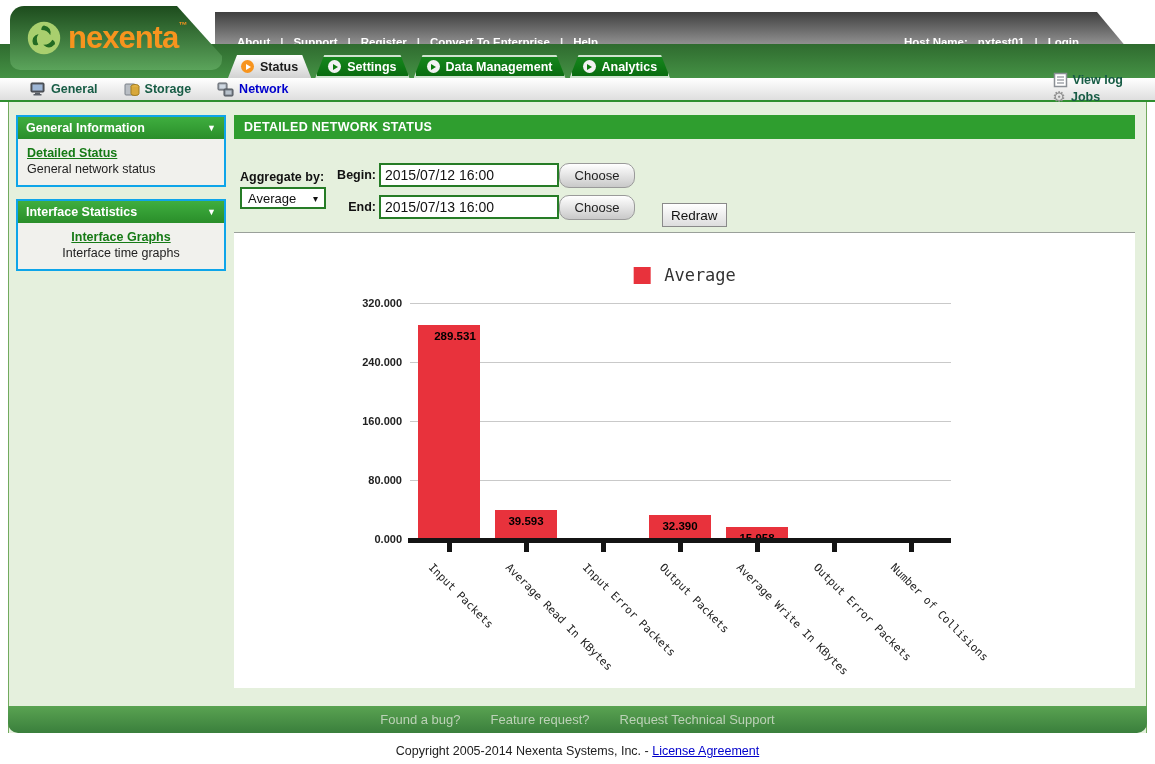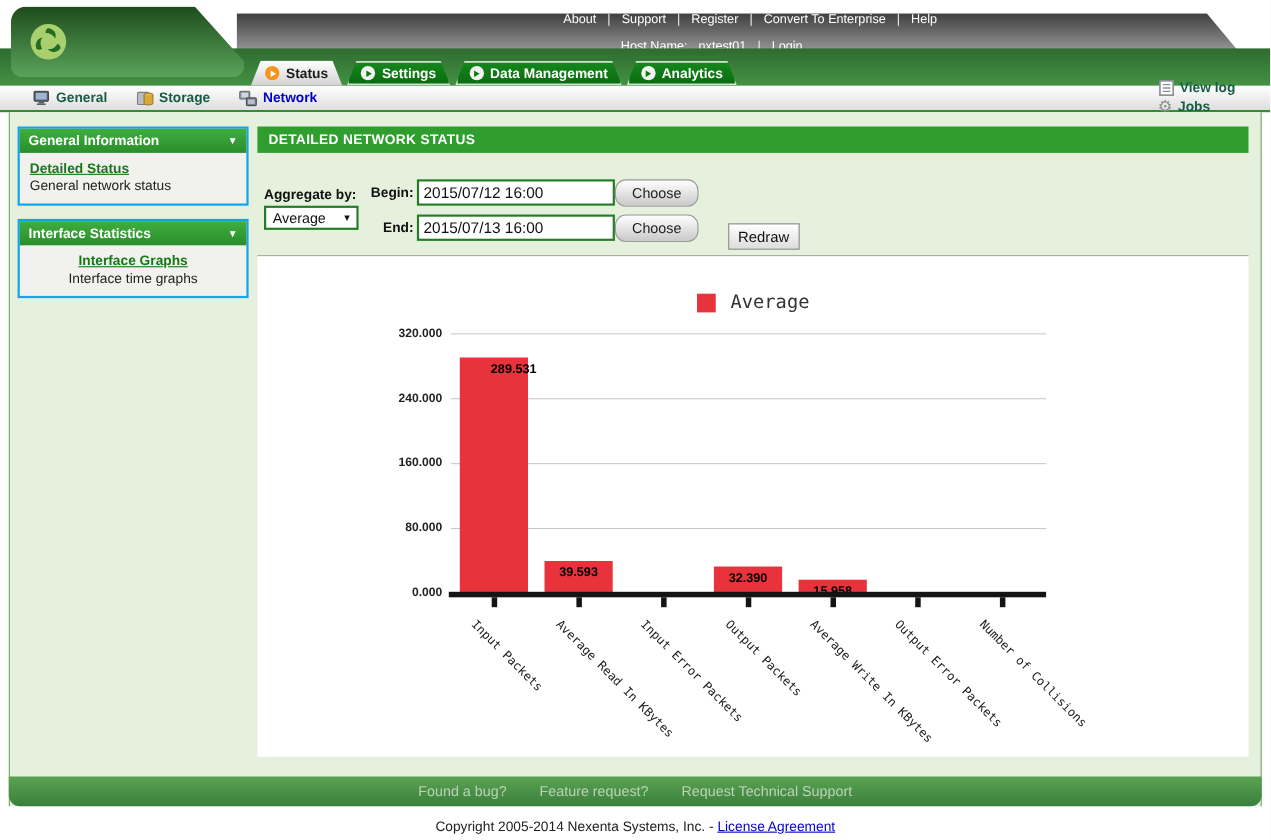--- a/index.html
+++ b/index.html
@@ -2,22 +2,22 @@
 <html><head>
 <meta charset="utf-8">
 <style>
   html,body{margin:0;padding:0;background:#fff;}
   .page{position:relative;width:1155px;height:764px;background:#fff;overflow:hidden;
         font-family:"Liberation Sans",sans-serif;}
   
   .topbar{position:absolute;left:215px;top:12px;width:912px;height:36px;
           background:linear-gradient(180deg,#3f3f3f,#9a9a9a);
           clip-path:polygon(0 0,calc(100% - 30px) 0,100% 100%,0 100%);
-          display:flex;align-items:center;justify-content:space-between;
-          color:#fff;font-size:11.5px;font-weight:normal;flex-direction:column;}
+          display:flex;align-items:flex-end;justify-content:space-between;
+          color:#fff;font-size:11.5px;font-weight:bold;}
   .topnav{padding-left:22px;display:flex;gap:10px;align-items:center;}
   .topnav a{color:#fff;text-decoration:none;cursor:pointer;}
   .hostinfo{padding-right:48px;display:flex;gap:10px;align-items:center;}
   .hostinfo a{color:#fff;text-decoration:none;cursor:pointer;}
   .sep{opacity:.9;}
   .greenband{position:absolute;left:0;top:44px;width:1155px;height:34px;
              background:linear-gradient(180deg,#2f6b2f,#459245);}
   .logo{position:absolute;left:10px;top:6px;width:212px;height:64px;
         background:linear-gradient(180deg,#1d4c1d,#5ba45b);
         border-radius:14px 0 10px 10px;
@@ -159,20 +159,21 @@
 
   <div class="logo">
     <svg width="36" height="36" viewBox="0 0 40 40">
       <circle cx="20" cy="20" r="18" fill="#a9cf6e"></circle>
       <g fill="#236b23">
         <path d="M20,6 q9,2 7,11 q-3,-6 -10,-6 q0,-4 3,-5z"></path>
         <path d="M20,6 q9,2 7,11 q-3,-6 -10,-6 q0,-4 3,-5z" transform="rotate(120 20 20)"></path>
         <path d="M20,6 q9,2 7,11 q-3,-6 -10,-6 q0,-4 3,-5z" transform="rotate(240 20 20)"></path>
       </g>
     </svg>
+    <span class="logotext"><span>nexenta</span><sup>™</sup></span>
   </div>
 
   <div class="toolbar">
     <div class="leftgrp">
       <span class="toolitem">
         <svg width="16" height="14" viewBox="0 0 16 14">
           <rect x="1" y="1" width="13" height="9" rx="1" fill="#5a5f66" stroke="#3a3f45"></rect>
           <rect x="2.5" y="2.5" width="10" height="6" fill="#9db6d6"></rect>
           <rect x="5" y="10.5" width="5" height="1.5" fill="#5a5f66"></rect>
           <rect x="3.5" y="12" width="8" height="1.5" fill="#5a5f66"></rect>
@@ -265,21 +266,21 @@
         <div class="ylab" style="left: 106px; top: 123px;">240.000</div>
         <div class="gridline" style="left: 176px; top: 188px; width: 541px;"></div>
         <div class="ylab" style="left: 106px; top: 182px;">160.000</div>
         <div class="gridline" style="left: 176px; top: 247px; width: 541px;"></div>
         <div class="ylab" style="left: 106px; top: 241px;">80.000</div>
         <div class="ylab" style="left: 106px; top: 300px;">0.000</div>
         <div class="xaxis" style="left: 174px; top: 305px; width: 543px; height: 5px;"></div>
         <div class="xtick" style="left: 213px; top: 310px; width: 5px; height: 9px;"></div>
         <div class="xlab" style="left: 201px; top: 328px;">Input Packets</div>
         <div class="bar" style="left: 184px; top: 92.4709px; width: 62px; height: 213.529px; background: rgb(232, 50, 60);"></div>
-        <div class="barval" style="left: 184px; top: 97.4709px; width: 74px; margin-left: 12px;">289.531</div>
+        <div class="barval" style="left: 184px; top: 97.4709px; width: 74px;">289.531</div>
         <div class="xtick" style="left: 290px; top: 310px; width: 5px; height: 9px;"></div>
         <div class="xlab" style="left: 278px; top: 328px;">Average Read In KBytes</div>
         <div class="bar" style="left: 261px; top: 276.8px; width: 62px; height: 29.1998px; background: rgb(232, 50, 60);"></div>
         <div class="barval" style="left: 261px; top: 281.8px; width: 62px;">39.593</div>
         <div class="xtick" style="left: 367px; top: 310px; width: 5px; height: 9px;"></div>
         <div class="xlab" style="left: 355px; top: 328px;">Input Error Packets</div>
         <div class="xtick" style="left: 444px; top: 310px; width: 5px; height: 9px;"></div>
         <div class="xlab" style="left: 432px; top: 328px;">Output Packets</div>
         <div class="bar" style="left: 415px; top: 282.112px; width: 62px; height: 23.8876px; background: rgb(232, 50, 60);"></div>
         <div class="barval" style="left: 415px; top: 287.112px; width: 62px;">32.390</div>

